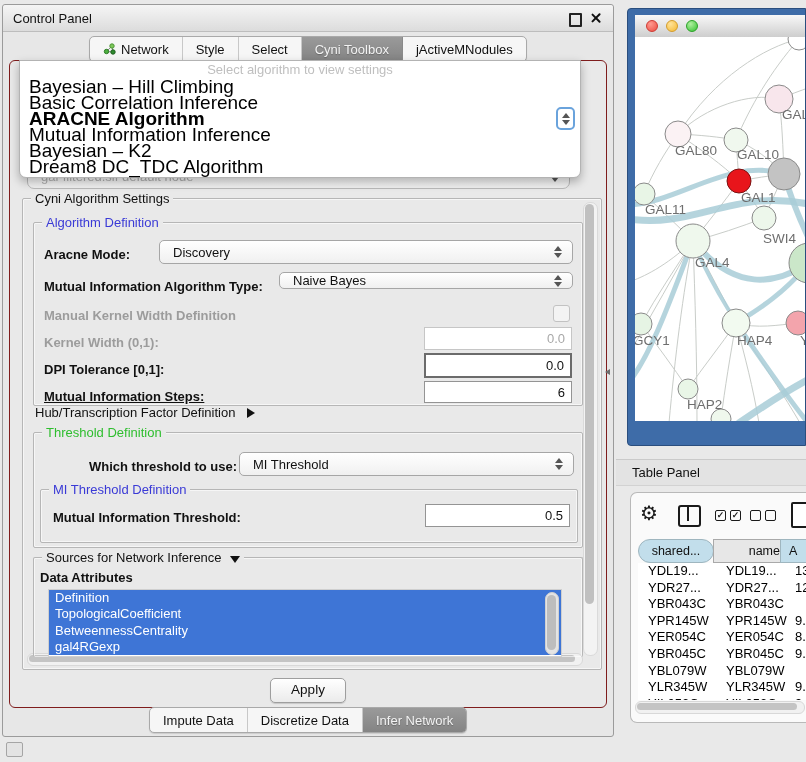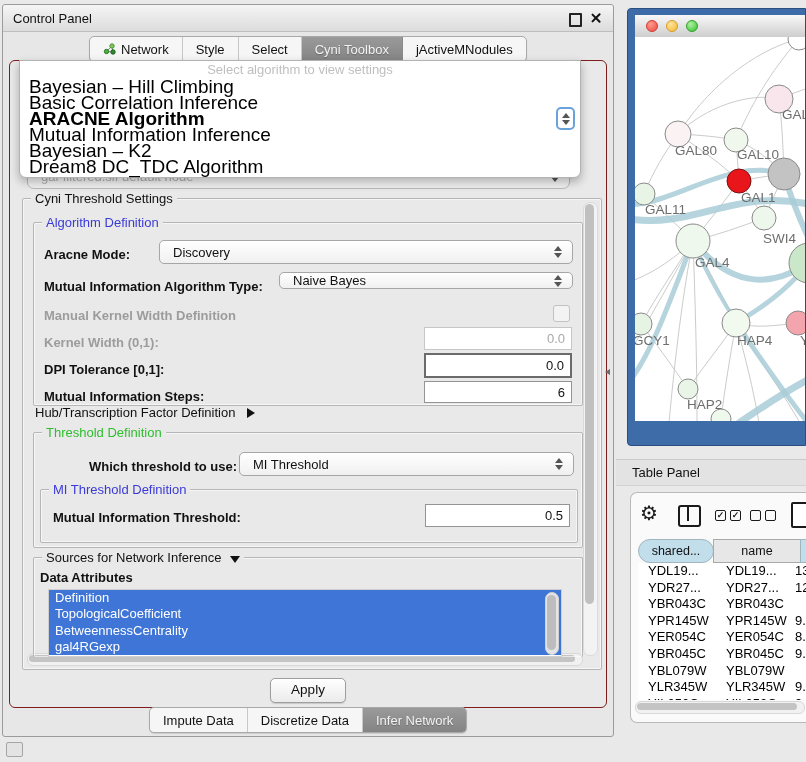--- a/index.html
+++ b/index.html
@@ -171,21 +171,21 @@
         <div class="it b">ARACNE Algorithm</div>
         <div class="it">Mutual Information Inference</div>
         <div class="it">Bayesian – K2</div>
         <div class="it">Dream8 DC_TDC Algorithm</div>
         <div class="combo-frag">
             <span class="spin"></span>
           </div>
       </div>
 
       <div class="group" style="left:12px;top:137px;width:578px;height:470px;">
-        <span class="legend">Cyni Threshold Settings</span>
+        <span class="legend">Cyni Algorithm Settings</span>
 
         <div class="vtrack" style="right:3px;top:3px;width:13px;height:452px;">
           <div class="vthumb" style="top:1px;height:400px;"></div>
         </div>
 
         <div class="htrack" style="left:4px;bottom:3px;width:554px;height:11px;">
           <div class="hthumb" style="left:1px;width:546px;"></div>
         </div>
 
         <div class="group" style="left:10px;top:23px;width:548px;height:182px;">
@@ -209,21 +209,21 @@
           <span class="lbl dis" style="left:10px;top:112px;">Kernel Width (0,1):</span>
           <div class="tfield dis" style="left:390px;top:104px;width:148px;height:23px;">
             <span>0.0</span>
           </div>
 
           <span class="lbl" style="left:10px;top:139px;">DPI Tolerance [0,1]:</span>
           <div class="tfield strong" style="left:390px;top:130px;width:148px;height:25px;">
             <span>0.0</span>
           </div>
 
-          <span class="lbl" style="left:10px;top:166px;">Mutual Information Steps:</span>
+          <span class="lbl" style="left:10px;top:166px;text-decoration:underline;">Mutual Information Steps:</span>
           <div class="tfield" style="left:390px;top:158px;width:148px;height:22px;">
             <span>6</span>
           </div>
         </div>
 
         <div style="position:absolute;left:12px;top:206px;font-size:13px;color:#111;">
           <span>Hub/Transcription Factor Definition</span>
           <span class="tri-right"></span>
         </div>
 
@@ -385,21 +385,21 @@
       <span class="cb">✓</span>
     </span>
     <span class="cbpair" style="left:119px;">
       <span class="cb"></span>
       <span class="cb"></span>
     </span>
     <span class="ic-file"></span>
 
     <div class="thead">
       <div class="th blue" style="width:76px;border-radius:12px;">shared...</div>
-      <div class="th gray" style="width:88px;">name</div>
+      <div class="th gray" style="width:68px;text-align:right;">name</div>
       <div class="th blue" style="flex:1;text-align:left;padding-left:8px;">A</div>
     </div>
 
     <div class="trows">
       <div class="trow">
         <span class="td c1">YDL19...</span>
         <span class="td c2">YDL19...</span>
         <span class="td c3">13</span>
       </div>
       <div class="trow">

